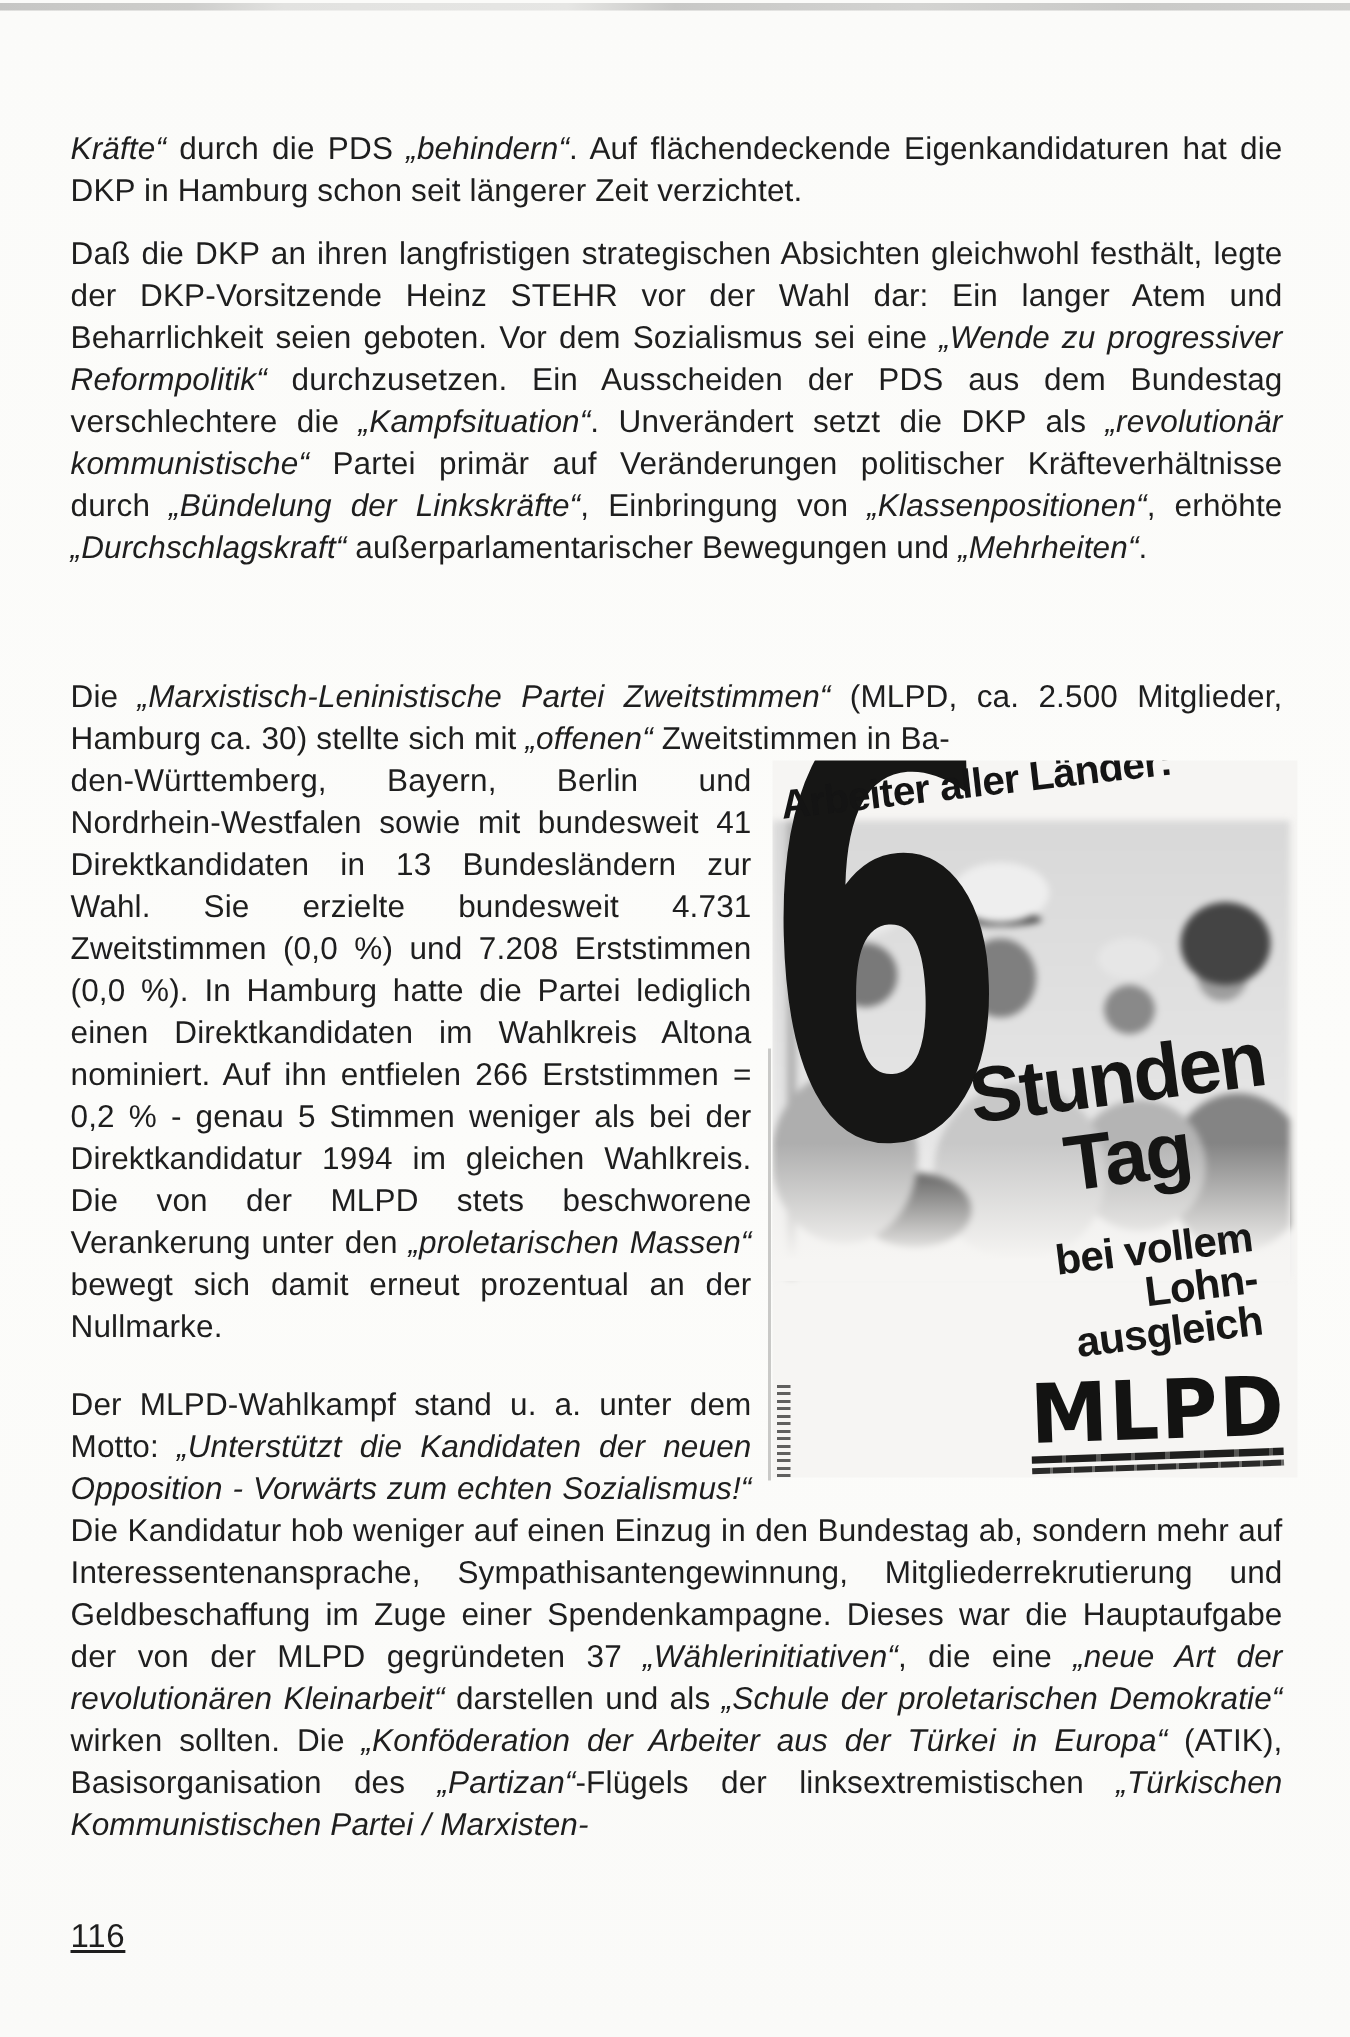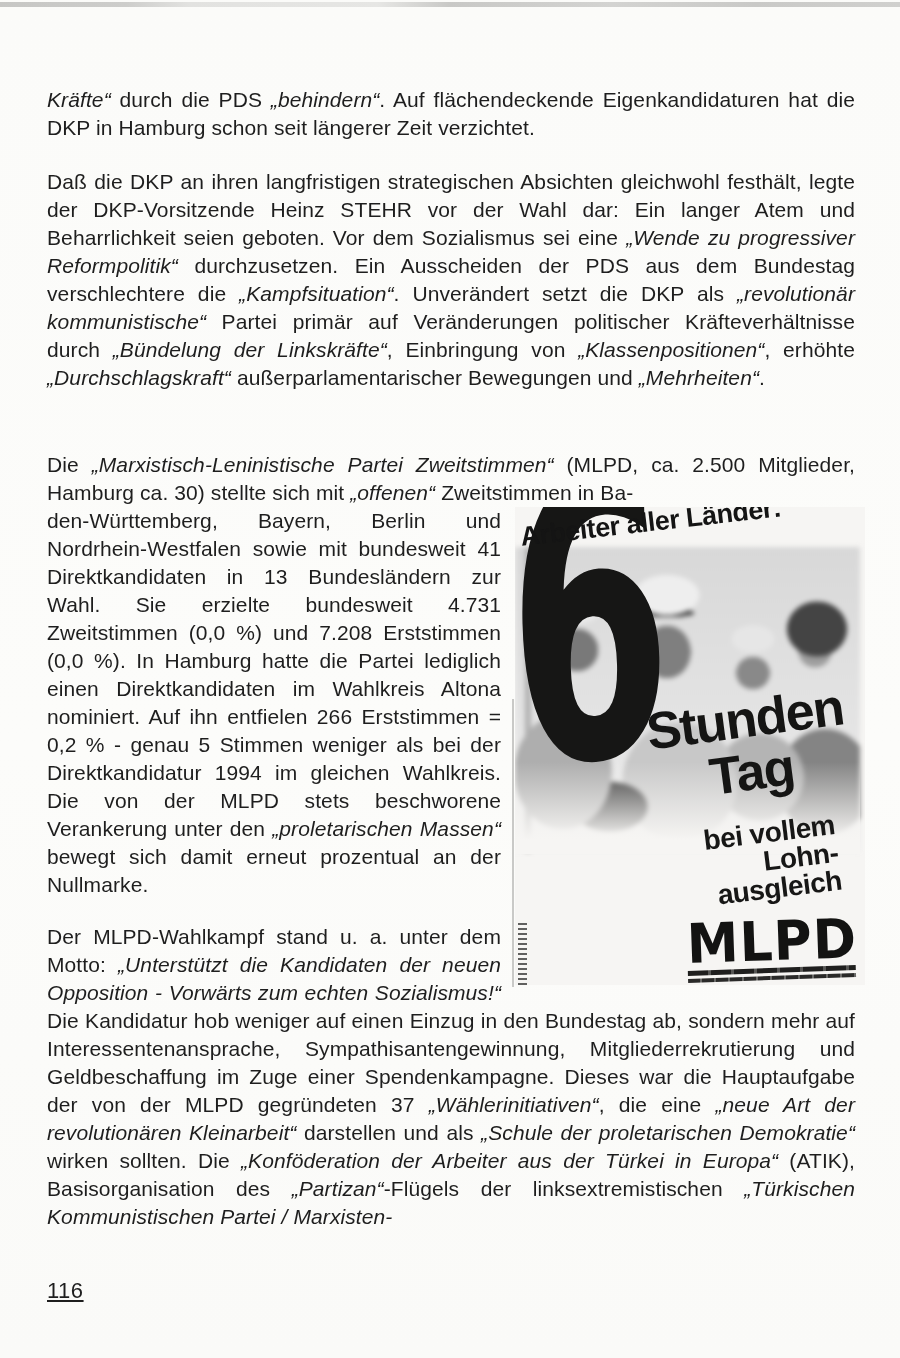--- a/index.html
+++ b/index.html
@@ -15,21 +15,21 @@
     background:linear-gradient(90deg,#c6c6c4 0%,#cdcdcb 14%,#e2e2e0 21%,#e6e6e4 42%,#c8c8c6 50%,#d3d3d1 68%,#c9c9c7 84%,#d0d0ce 100%);
   }
   .body-text{
     position:absolute;left:47px;width:808px;
     font-size:21px;line-height:28px;text-align:justify;
     letter-spacing:0.1px;hyphens:manual;
   }
   .body-text p{margin:0;}
   .it{font-style:italic;}
   .blk-p1{top:86px;}
-  .blk-p2{top:168px;}
+  .blk-p2{top:156px;}
   .blk-p3a{top:451px;}
   .blk-wrap{top:507px;}
   .blk-wrap .p4{margin-top:24px;}
   .page-number{
     position:absolute;left:47px;top:1278px;
     font-size:22px;letter-spacing:0.5px;text-decoration:underline;
   }
 
   
   .poster{

